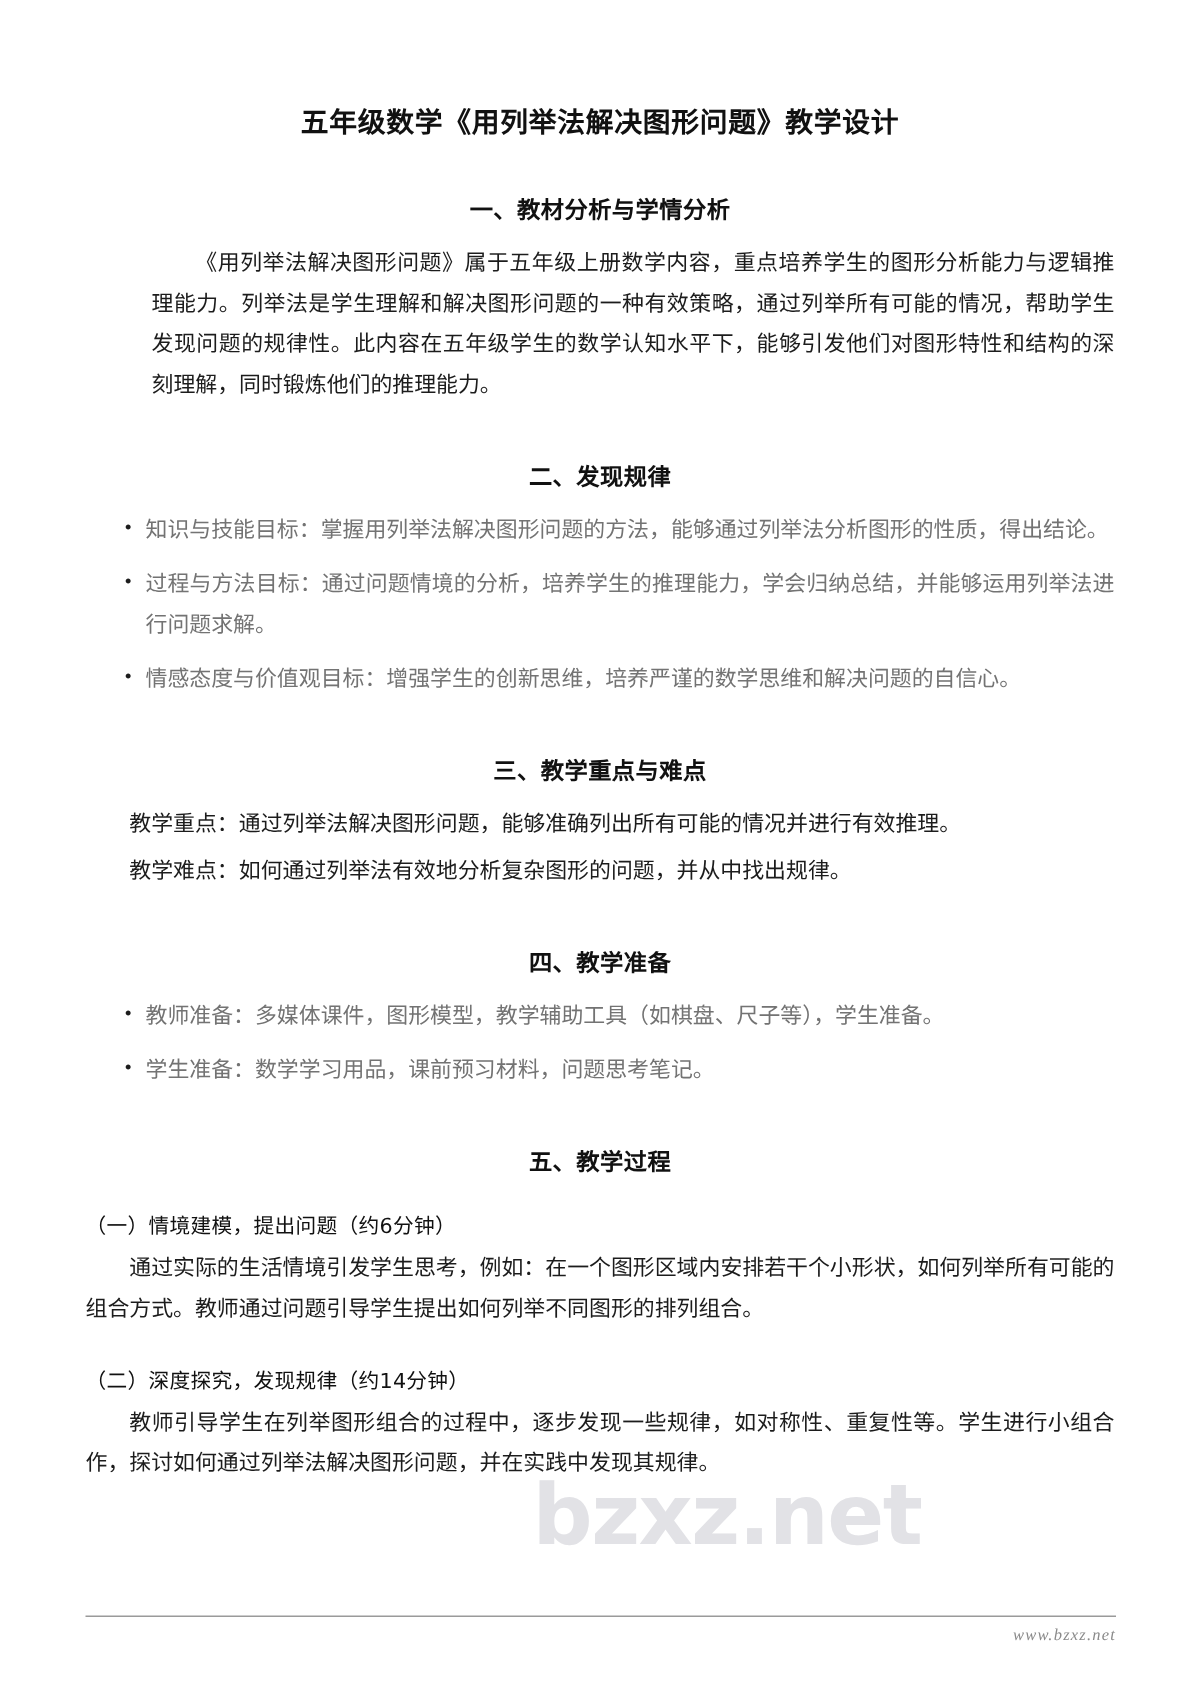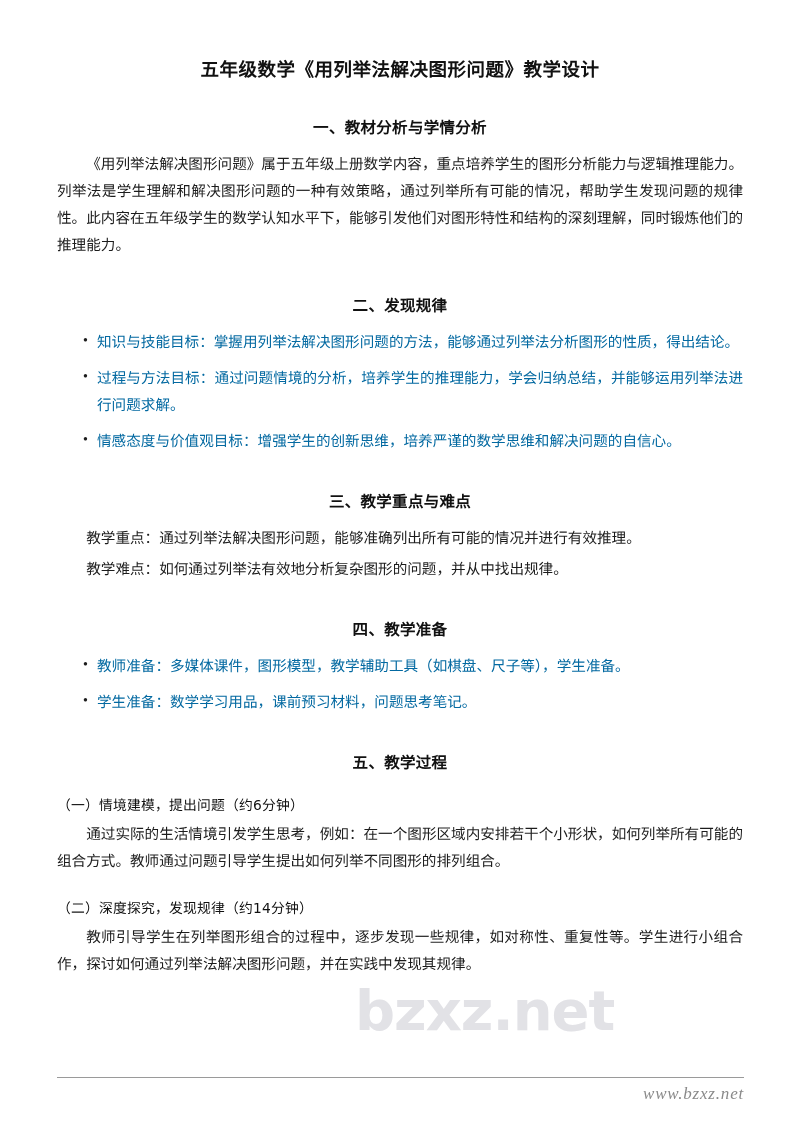--- a/index.html
+++ b/index.html
@@ -47,21 +47,21 @@
     padding: 0 57px;
   }
 
   .doc-title {
     text-align: center;
     font-family: Liberation Sans, sans-serif;
     font-weight: 700;
     font-size: 18.5px;
     letter-spacing: 0.5px;
     color: #111;
-    margin: 0;
+    margin: 12px;
     padding-top: 55px;
     padding-bottom: 0;
   }
 
   .section {
     margin-top: 0;
   }
 
   h2.section-heading {
     font-family: "DejaVu Sans", "Liberation Sans", sans-serif;
@@ -87,37 +87,38 @@
     line-height: 1.85;
     text-align: justify;
     text-justify: inter-ideograph;
     margin: 0 0 4px 0;
     text-indent: 2em;
     color: #1c1c1c;
   }
 
   p.body-text.tight {
     margin-bottom: 12px;
+    margin-left: 44px;
   }
 
   ul.bullet-list {
     list-style: none;
     margin: 0;
     padding: 0;
   }
 
   ul.bullet-list > li {
     position: relative;
     font-size: 14.6px;
     line-height: 1.85;
     text-align: justify;
     text-justify: inter-ideograph;
     padding-left: 40px;
     margin-bottom: 9px;
-    color: #0369a1;
+    color: #737373;
   }
 
   ul.bullet-list > li::before {
     content: "•";
     position: absolute;
     left: 26px;
     top: -0.5px;
     font-size: 14px;
     color: #1c1c1c;
     line-height: 1.85;
@@ -135,21 +136,21 @@
     border: 0;
     border-top: 1.6px solid #9a9a9a;
     margin: 0;
     width: 100%;
   }
 
   .footer-url {
     text-align: right;
     font-family: "Liberation Serif", "DejaVu Serif", serif;
     font-style: italic;
-    font-size: 17px;
+    font-size: 11px;
     color: #8a8a8a;
     letter-spacing: 0.8px;
     margin-top: 6px;
   }
 </style>
 </head>
 <body>
 
 <div class="page">
 

